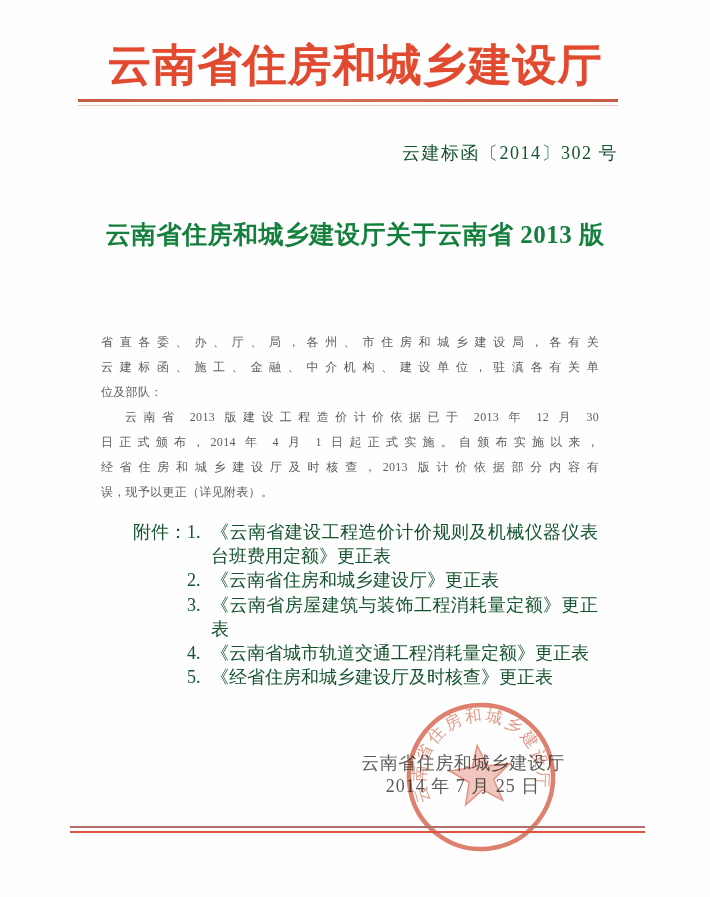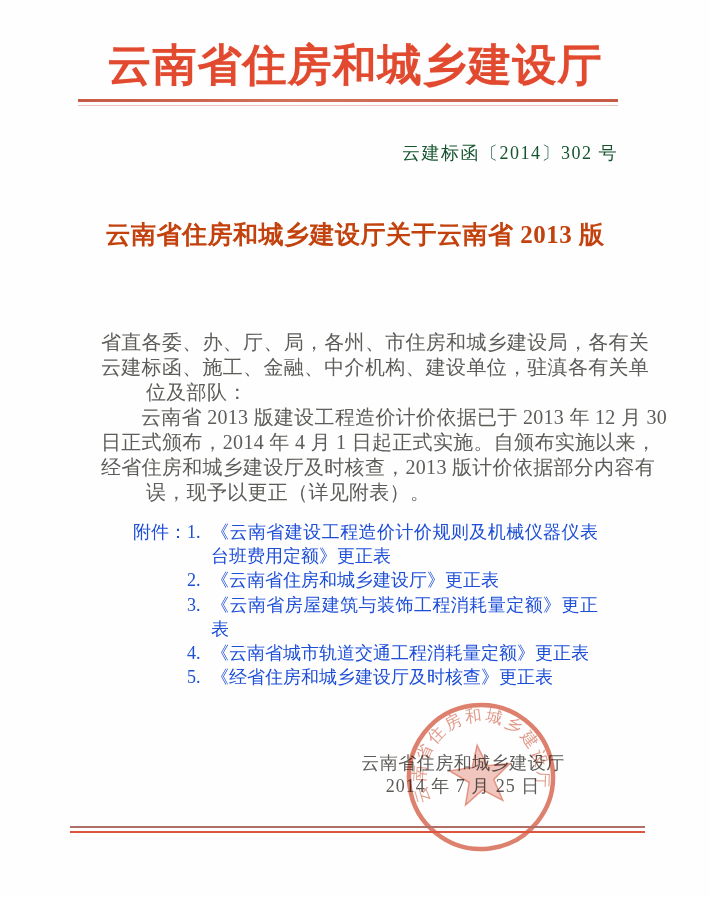--- a/index.html
+++ b/index.html
@@ -14,33 +14,33 @@
   .rule-thick{position:absolute;top:99px;left:78px;width:540px;height:3px;
     background:linear-gradient(90deg,#c65a45,#d3705b 40%,#c65a45);}
   .rule-thin{position:absolute;top:105px;left:78px;width:540px;height:1px;background:#eec3b8;}
 
   
   .doc-number{position:absolute;top:142px;left:78px;width:540px;text-align:right;
     font-size:18px;color:#14532d;letter-spacing:1.5px;line-height:22px;}
 
   
   .doc-title{position:absolute;top:215px;left:40px;width:630px;text-align:center;
-    font-size:25px;font-weight:bold;color:#c2410c;line-height:39px;letter-spacing:.5px;}
+    font-size:25px;font-weight:bold;color:#15803d;line-height:39px;letter-spacing:.5px;}
 
   
   .body-block{position:absolute;top:330px;left:101px;width:498px;
-    font-size:20px;line-height:25px;color:#5d5c59;}
+    font-size:12px;line-height:25px;color:#5d5c59;}
   .para .line{text-align:justify;text-align-last:justify;white-space:nowrap;
     letter-spacing:.3px;}
-  .para .line:last-child{text-align-last:left;margin-left:45px;}
+  .para .line:last-child{text-align-last:left;}
   .para.indent .line:first-of-type{text-indent:2em;}
 
   
   .attachments{position:absolute;top:520px;left:133px;display:flex;
-    font-size:18px;line-height:24.2px;color:#1d4ed8;}
+    font-size:18px;line-height:24.2px;color:#14532d;}
   .att-label{flex:none;}
   .att-list{flex:none;}
   .att-item{display:flex;}
   .att-num{flex:none;width:24px;}
   .att-text{width:387px;text-align:justify;}
 
   
   .signature{position:absolute;top:752px;left:352px;width:222px;text-align:center;
     color:#5c5b58;font-size:18px;}
   .sig-org{line-height:22px;letter-spacing:.5px;}

